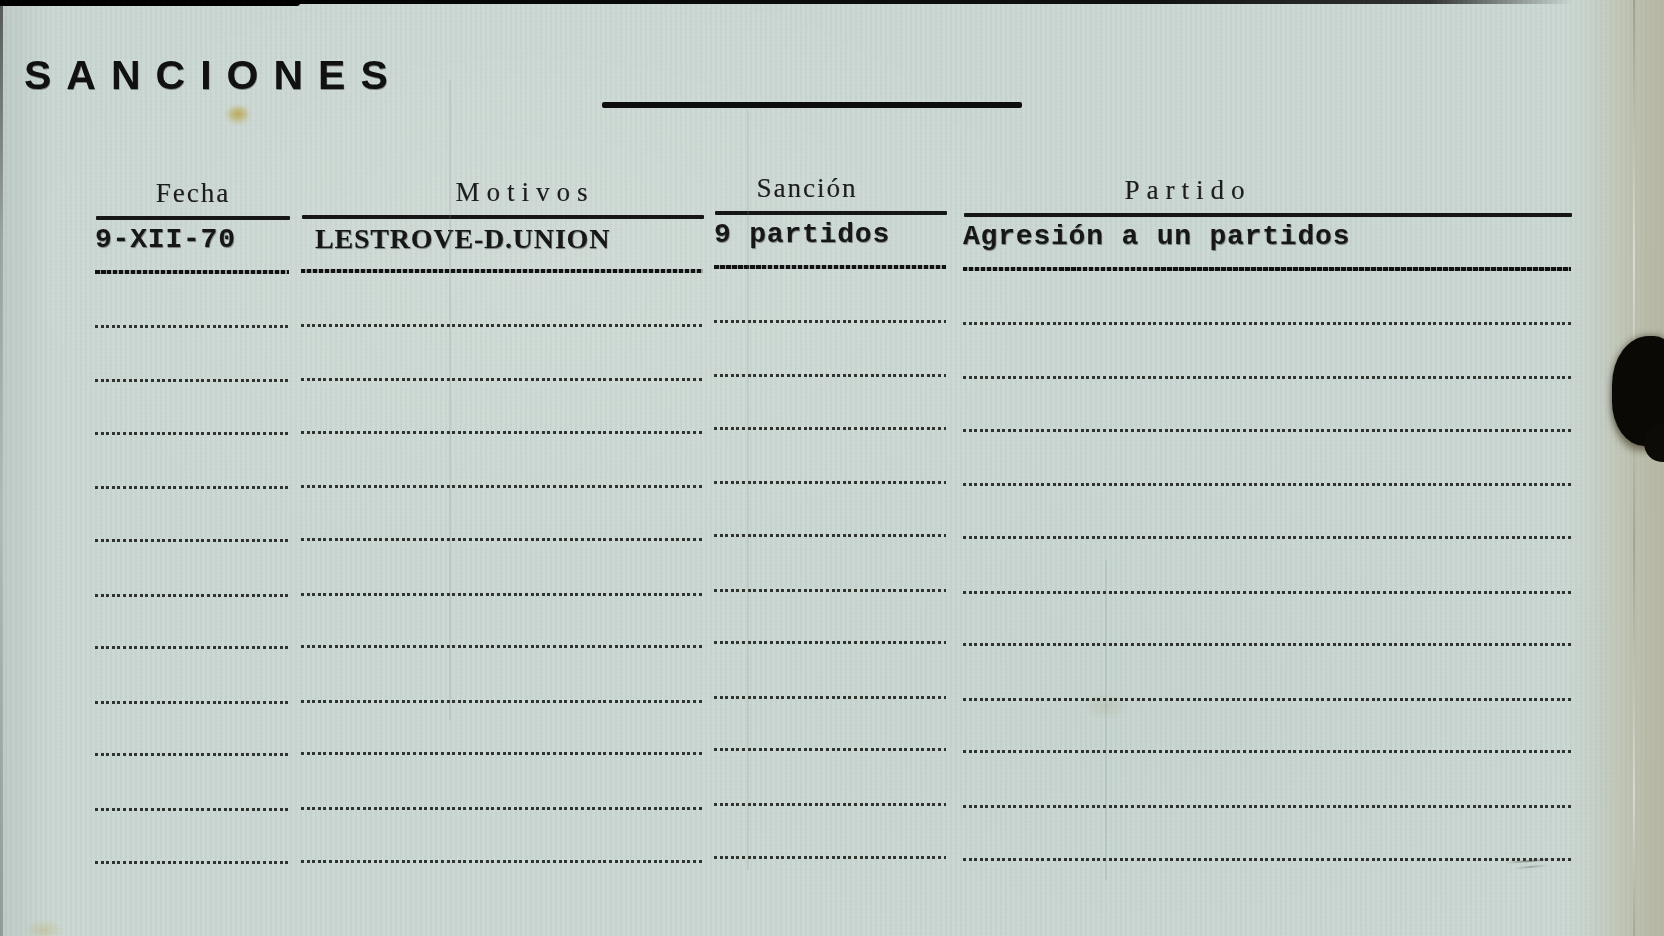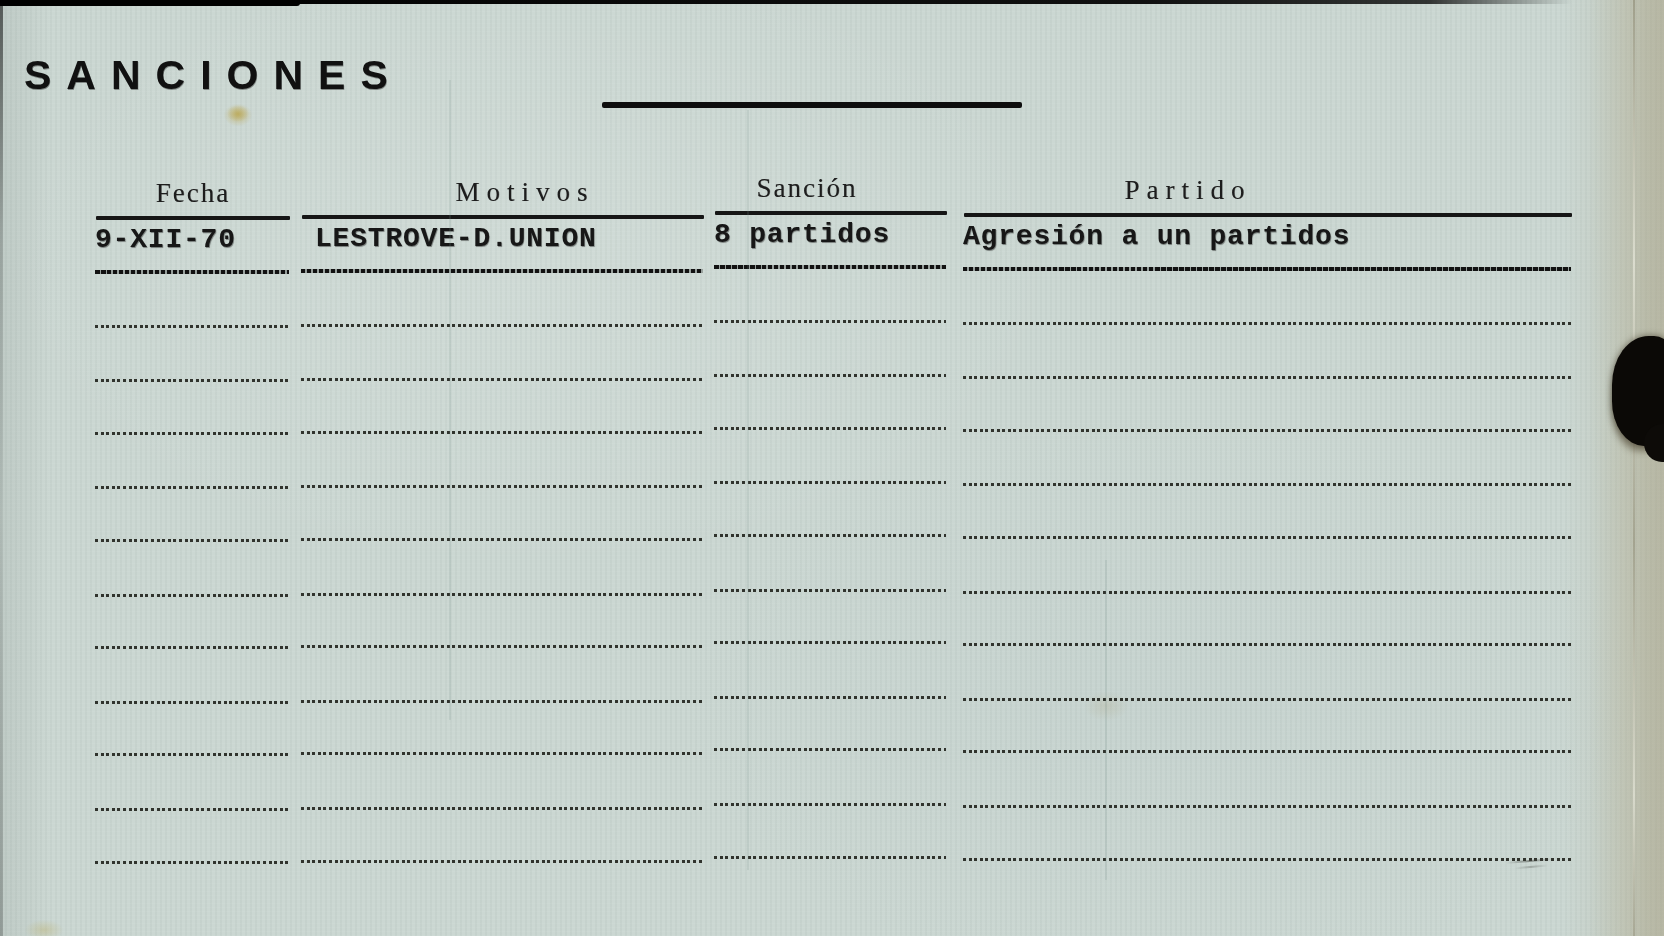--- a/index.html
+++ b/index.html
@@ -41,21 +41,21 @@
   .col-partido .hdr{left:44px;}
   .col-sancion .hdr{right:48px;font-family:Liberation Serif, serif;}
   .col-motivos .hdr{right:160px;}
   .hrule{position:absolute;top:42px;left:1px;right:1px;height:4px;background:#161616;border-radius:1px;}
   .val{
     position:absolute;top:50px;left:0;white-space:nowrap;
     font-family:"Liberation Mono","DejaVu Sans Mono",monospace;font-weight:bold;
     font-size:28px;letter-spacing:.8px;color:#171717;
     text-shadow:.7px .5px .7px rgba(23,23,23,.45);
   }
-  .col-partido .val{left:14px;}
+  .col-partido .val{left:14px;font-family:Liberation Serif, serif;}
   
   .fl{
     position:absolute;left:0;right:2px;height:3px;
     top:calc(97px + var(--i) * 53.6px);
     background:repeating-linear-gradient(90deg,#23251f 0 3px, rgba(35,37,31,0) 3px 5.6px);
     opacity:.92;
   }
   .fl.dense{
     height:4px;top:calc(95px + var(--i) * 53.6px);
     background:repeating-linear-gradient(90deg,#121212 0 4.5px, rgba(18,18,18,.28) 4.5px 6px);
@@ -143,21 +143,21 @@
     <i class="fl" style="--i:7"></i>
     <i class="fl" style="--i:8"></i>
     <i class="fl" style="--i:9"></i>
     <i class="fl" style="--i:10"></i>
     <i class="fl" style="--i:11"></i>
   </div>
 
   <div class="col col-sancion">
     <div class="hdr tight">Sanción</div>
     <div class="hrule"></div>
-    <div class="val">8 partidos</div>
+    <div class="val">9 partidos</div>
     <i class="fl dense" style="--i:0"></i>
     <i class="fl" style="--i:1"></i>
     <i class="fl" style="--i:2"></i>
     <i class="fl" style="--i:3"></i>
     <i class="fl" style="--i:4"></i>
     <i class="fl" style="--i:5"></i>
     <i class="fl" style="--i:6"></i>
     <i class="fl" style="--i:7"></i>
     <i class="fl" style="--i:8"></i>
     <i class="fl" style="--i:9"></i>

